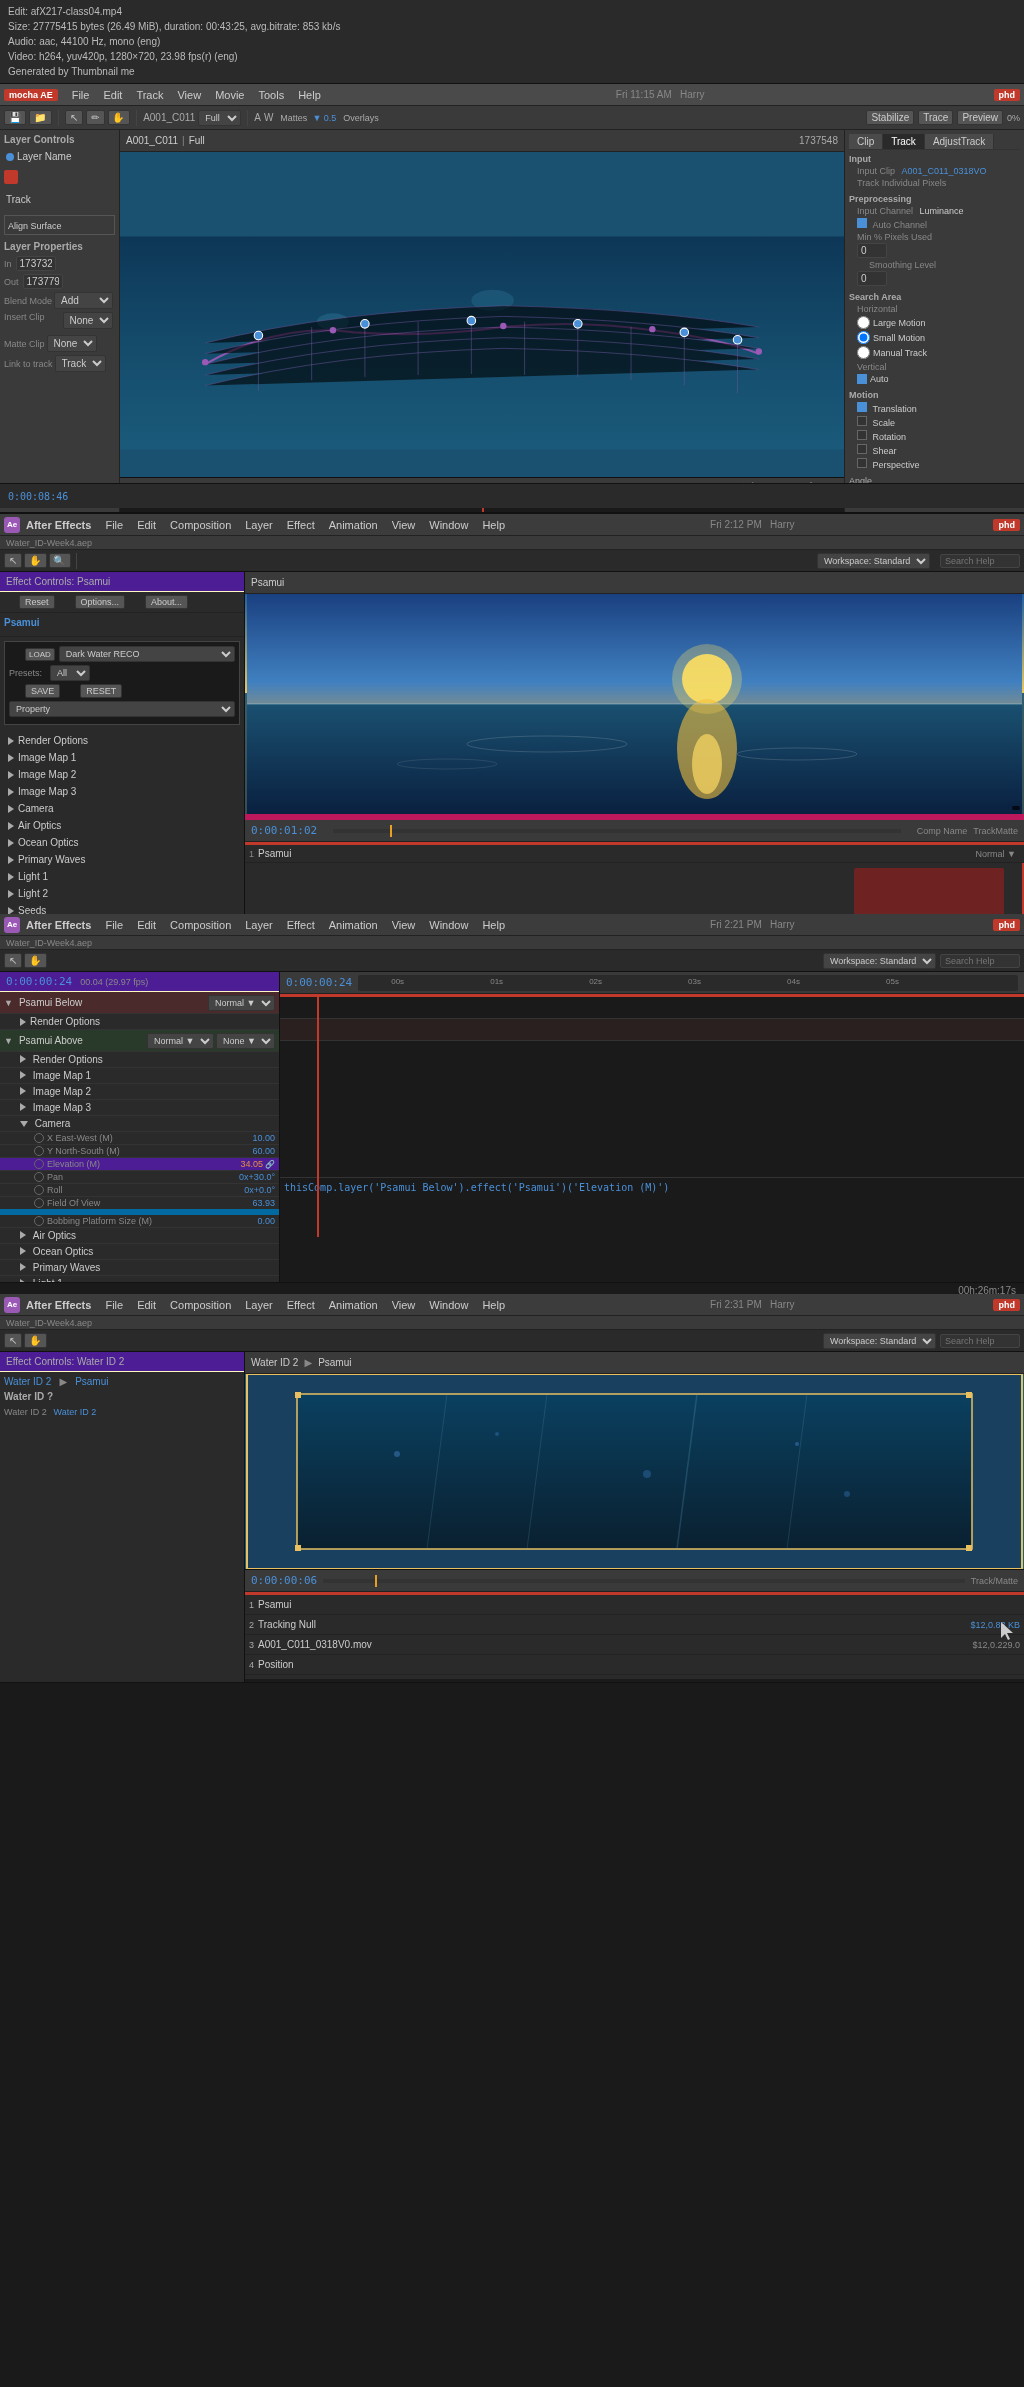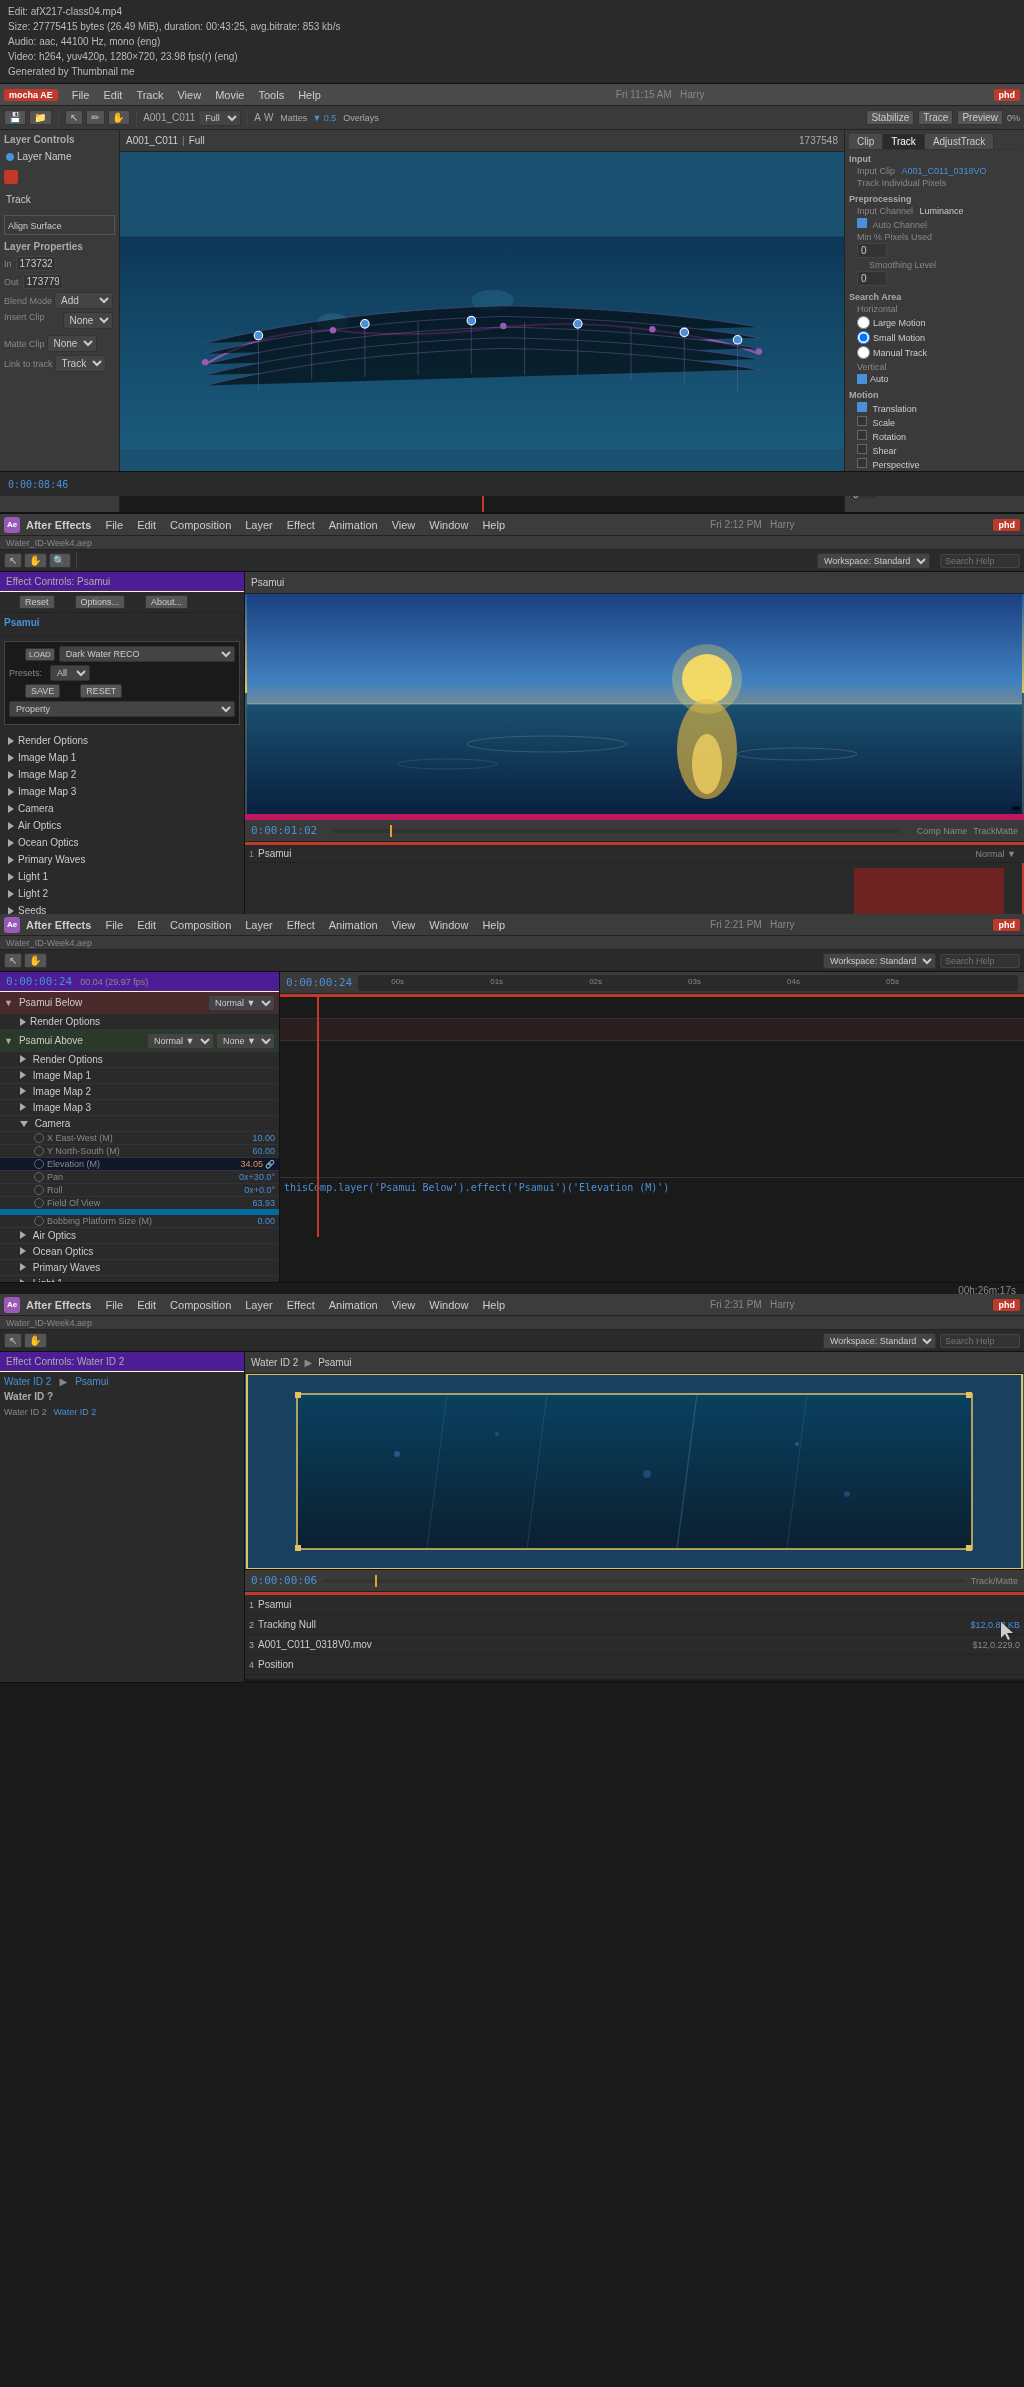--- a/index.html
+++ b/index.html
@@ -714,21 +714,21 @@
 
         <div style="margin-bottom:4px;">
           <div style="color:#aaa;margin-bottom:1px;">Angle</div>
           <input class="input-sm" value="0" style="width: 30px;">
         </div>
 
       </div>
     </div>
   </div>
 
-  <div style="position:absolute; bottom:16px; left:0; right:0; height:25px; background:#2a2a2a; border-top:1px solid #111; display:flex; align-items:center; padding:0 8px;margin-top:48px;">
+  <div style="position:absolute; bottom:4px; left:0; right:0; height:25px; background:#2a2a2a; border-top:1px solid #111; display:flex; align-items:center; padding:0 8px;margin-top:48px;">
     <span class="timecode" style="font-size:10px;">0:00:08:46</span>
   </div>
 </div>
 
 <div class="ae-section ae-section-2">
 
   <div class="ae-menubar">
     <div class="ae-app-icon">Ae</div>
     <span style="color:#ccc;font-size:11px;font-weight:bold;margin-right:6px;">After Effects</span>
     <span class="menu-item">File</span>
@@ -1008,21 +1008,21 @@
         <div style="padding:1px 4px 1px 34px;border-bottom:1px solid #333;display:flex;align-items:center;font-size:9px;">
           <span class="stopwatch-icon"></span>
           <span style="margin-left:3px;color:#888;flex:1;">X East-West (M)</span>
           <span class="blue-val">10.00</span>
         </div>
         <div style="padding:1px 4px 1px 34px;border-bottom:1px solid #333;display:flex;align-items:center;font-size:9px;">
           <span class="stopwatch-icon"></span>
           <span style="margin-left:3px;color:#888;flex:1;">Y North-South (M)</span>
           <span class="blue-val">60.00</span>
         </div>
-        <div style="padding:1px 4px 1px 34px;border-bottom:1px solid #333;display:flex;align-items:center;font-size:9px;background:#0f172a;">
+        <div style="padding:1px 4px 1px 34px;border-bottom:1px solid #333;display:flex;align-items:center;font-size:9px;background:#4c1d95;">
           <span class="stopwatch-icon"></span>
           <span style="margin-left:3px;color:#888;flex:1;">Elevation (M)</span>
           <span class="orange-val">34.05</span>
           <span style="font-size:8px;margin-left:2px;cursor:pointer;">🔗</span>
         </div>
         <div style="padding:1px 4px 1px 34px;border-bottom:1px solid #333;display:flex;align-items:center;font-size:9px;">
           <span class="stopwatch-icon"></span>
           <span style="margin-left:3px;color:#888;flex:1;">Pan</span>
           <span class="blue-val">0x+30.0°</span>
         </div>

